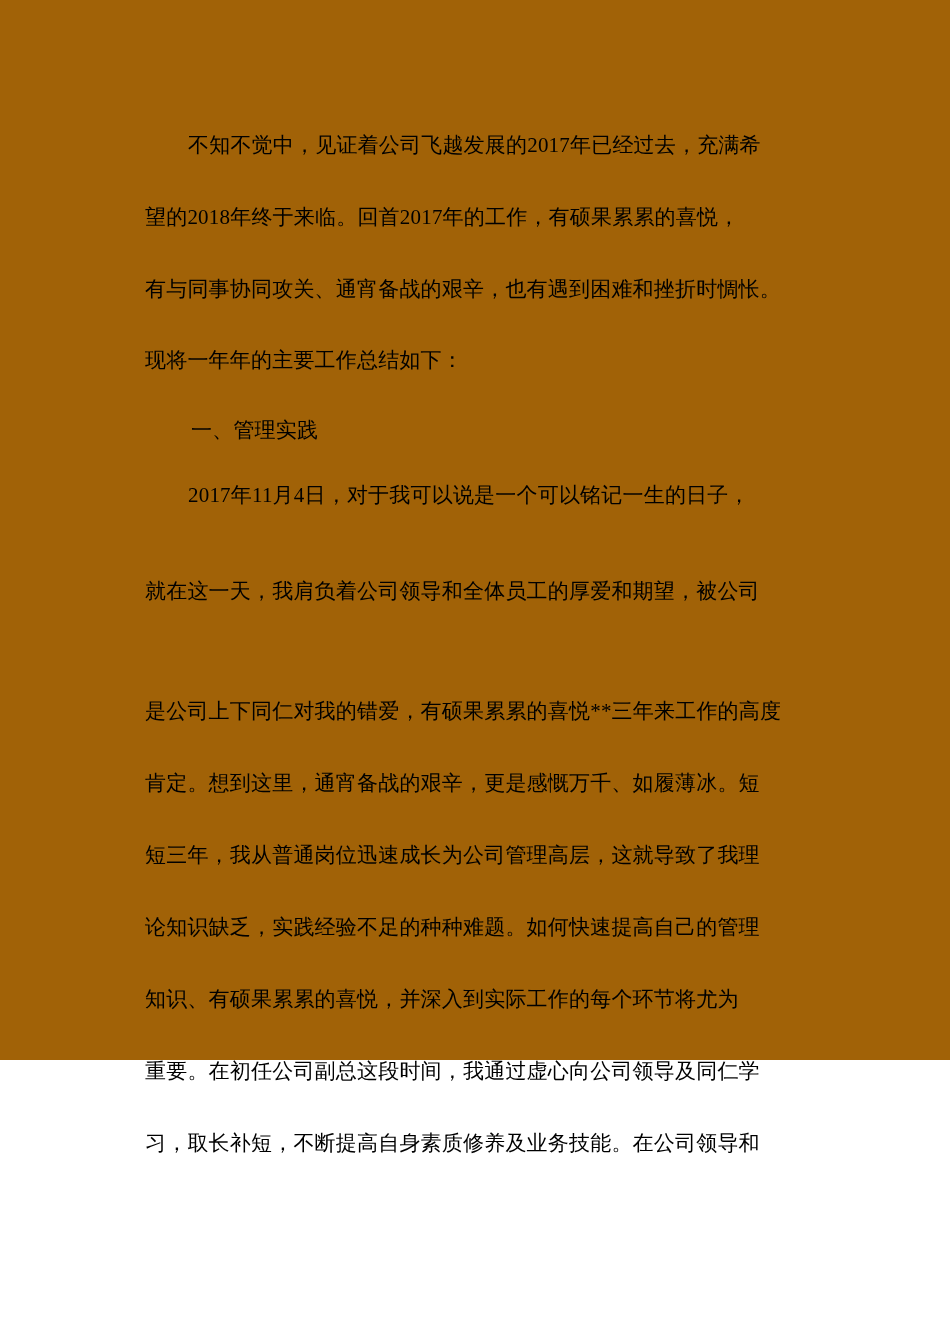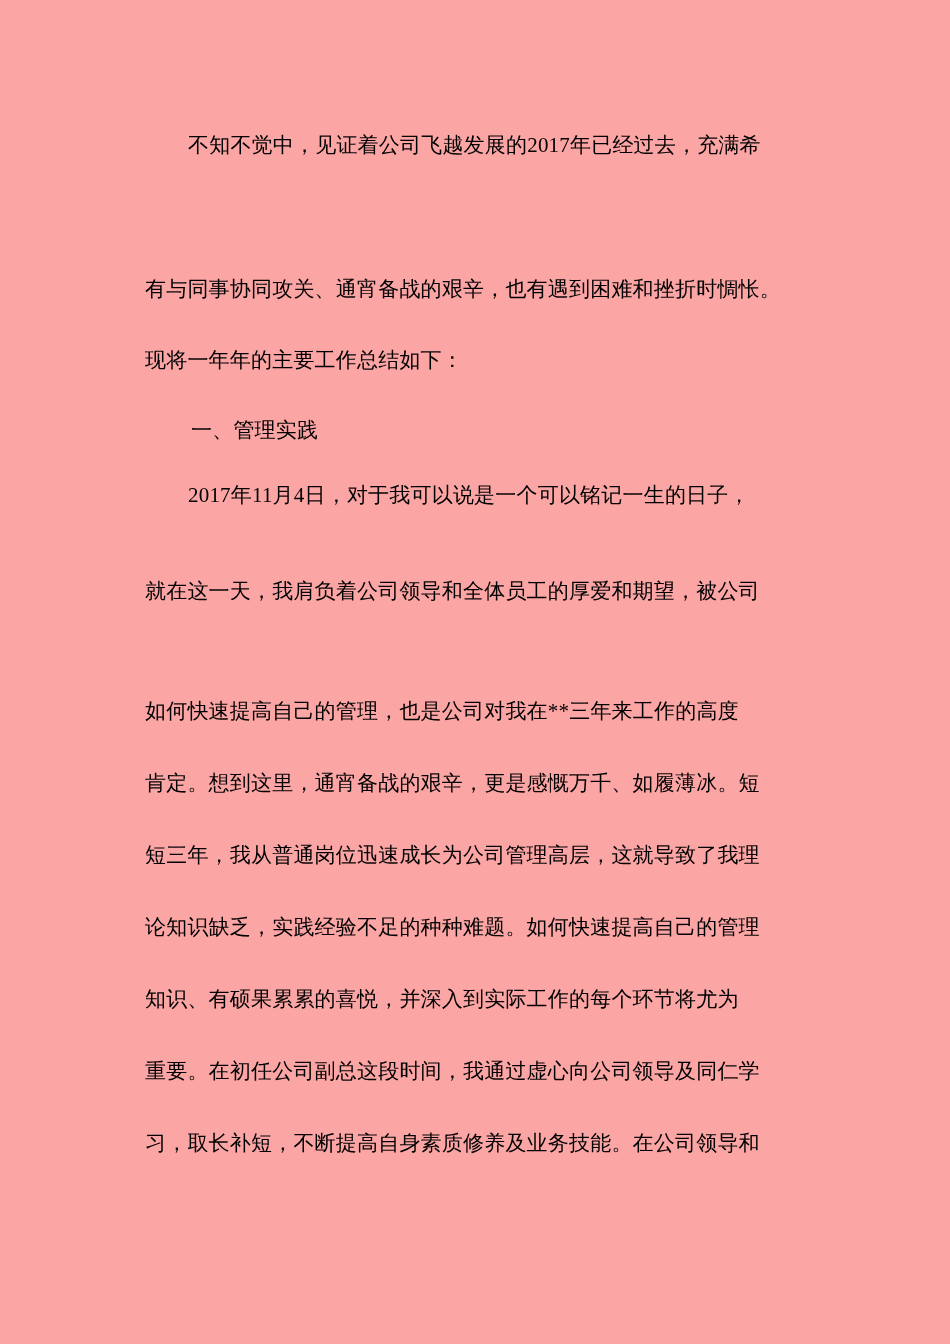--- a/index.html
+++ b/index.html
@@ -12,42 +12,43 @@
     height: 1344px;
     position: relative;
     overflow: hidden;
     font-family: "Liberation Serif", "DejaVu Serif", serif;
     color: #000000;
   }
   .page {
     position: absolute;
     left: 0; top: 0;
     width: 950px;
-    height: 1344px;
-    background: #fca5a5;
+    height: 1060px;
+    background: #a16207;
   }
   .line {
     position: absolute;
     left: 145px;
     font-size: 21px;
     line-height: 28px;
     white-space: nowrap;
     letter-spacing: 0.2px;
   }
 </style>
 </head>
 <body>
 
 <div class="page">
   <div class="line" style="top:131px; left:188px;">不知不觉中，见证着公司飞越发展的2017年已经过去，充满希</div>
+  <div class="line" style="top:203px;">望的2018年终于来临。回首2017年的工作，有硕果累累的喜悦，</div>
   <div class="line" style="top:275px;">有与同事协同攻关、通宵备战的艰辛，也有遇到困难和挫折时惆怅。</div>
   <div class="line" style="top:346px;">现将一年年的主要工作总结如下：</div>
   <div class="line" style="top:416px; left:165px;margin-left:26px;">一、管理实践</div>
   <div class="line" style="top:481px; left:188px;">2017年11月4日，对于我可以说是一个可以铭记一生的日子，</div>
   <div class="line" style="top:577px;">就在这一天，我肩负着公司领导和全体员工的厚爱和期望，被公司</div>
-  <div class="line" style="top:697px;">如何快速提高自己的管理，也是公司对我在**三年来工作的高度</div>
+  <div class="line" style="top:697px;">是公司上下同仁对我的错爱，有硕果累累的喜悦**三年来工作的高度</div>
   <div class="line" style="top:769px;">肯定。想到这里，通宵备战的艰辛，更是感慨万千、如履薄冰。短</div>
   <div class="line" style="top:841px;text-align:center;">短三年，我从普通岗位迅速成长为公司管理高层，这就导致了我理</div>
   <div class="line" style="top:913px;">论知识缺乏，实践经验不足的种种难题。如何快速提高自己的管理</div>
   <div class="line" style="top:985px;">知识、有硕果累累的喜悦，并深入到实际工作的每个环节将尤为</div>
   <div class="line" style="top:1057px;">重要。在初任公司副总这段时间，我通过虚心向公司领导及同仁学</div>
   <div class="line" style="top:1129px;">习，取长补短，不断提高自身素质修养及业务技能。在公司领导和</div>
 </div>
 
 </body></html>

